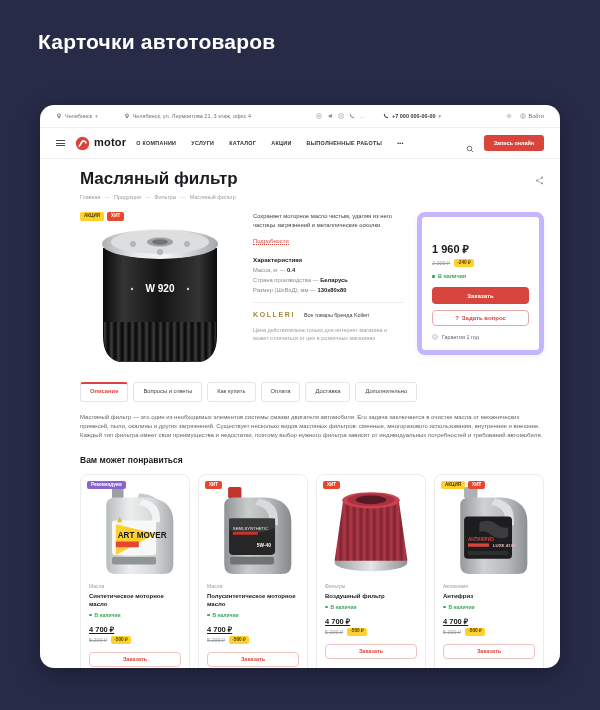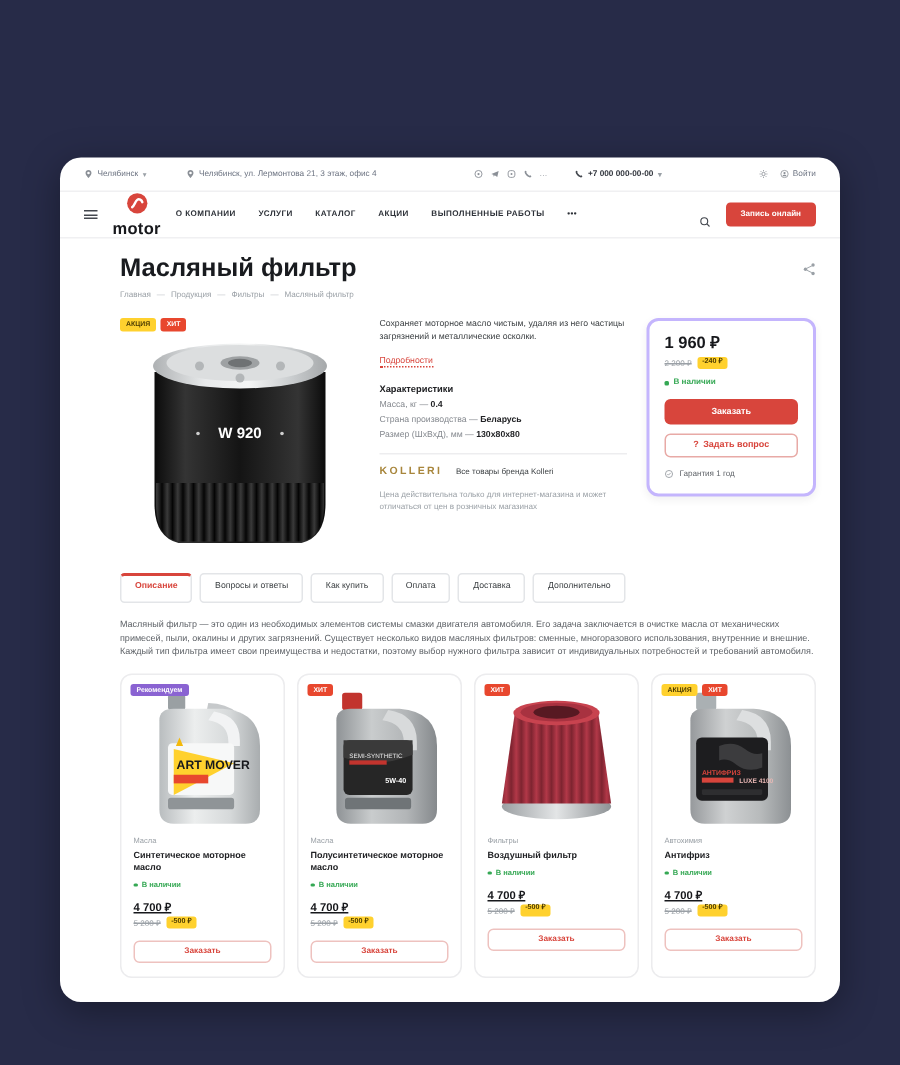--- a/index.html
+++ b/index.html
@@ -17,21 +17,21 @@
   .topbar .socials { margin-left:auto; display:flex; align-items:center; gap:5px; color:#8b9097; }
   .topbar .phone-grp { margin-left:18px; font-weight:bold; color:#30343c; }
   .topbar .right { margin-left:auto; display:flex; align-items:center; gap:8px; }
   .micro-ic { width:6px; height:6px; display:inline-block; }
   .micro-ic svg { width:100%; height:100%; display:block; }
 
   
   .header { height:31px; display:flex; align-items:center; padding:0 16px; border-bottom:1px solid #f0f0f2; }
   .burger { width:9px; display:flex; flex-direction:column; gap:1.5px; margin-right:10px; cursor:pointer; }
   .burger i { display:block; height:1px; background:#43474e; }
-  .logo { display:flex; align-items:center; gap:4px; margin-right:10px;flex-direction:column; }
+  .logo { display:flex; gap:4px; margin-right:10px; }
   .logo-badge { width:15px; height:15px; }
   .logo-text { font-size:11px; font-weight:bold; color:#17181c; letter-spacing:.2px; }
   .nav { display:flex; align-items:center; gap:15px; }
   .nav-item { font-size:5.4px; font-weight:bold; color:#2d3138; letter-spacing:.3px; cursor:pointer; }
   .hdr-right { margin-left:auto; display:flex; align-items:center; gap:10px; }
   .search-ic { width:8px; height:8px; }
   .cta-btn { background:#d8453c; color:#fff; font-size:5.4px; font-weight:bold; border:none; border-radius:3px; padding:5px 10px; cursor:pointer; }
 
   
   .content { padding:10px 16px 0; position:relative;margin-left:24px; }
@@ -55,21 +55,21 @@
   .details-link { display:inline-block; font-size:5.8px; color:#d8453c; border-bottom:1px dotted #d8453c; margin-top:4px; cursor:pointer; }
   .specs-title { font-size:6.2px; font-weight:bold; color:#202124; margin-top:9px; }
   .spec-row { font-size:5.8px; color:#85898f; margin-top:4px; }
   .spec-row b { color:#202124; font-weight:bold; }
   .info hr { border:none; border-top:1px solid #ededef; margin:9px 0 8px; }
   .brand-row { display:flex; align-items:baseline; gap:9px; }
   .brand-name { font-size:7px; font-weight:bold; letter-spacing:1.6px; color:#a8863c; cursor:pointer; }
   .brand-link { font-size:5.4px; color:#3c4043; cursor:pointer; }
   .disclaimer { font-size:5.4px; line-height:1.45; color:#9aa0a6; margin-top:9px; }
 
-  .buybox { width:113px; flex:none; align-self:flex-start; background:#fff; border:2px solid #c4b5fd; border-radius:8px; box-shadow:0 2px 6px rgba(20,20,40,.06); padding:6px 10px 10px; }
+  .buybox { width:127px; flex:none; align-self:flex-start; background:#fff; border:5px solid #c4b5fd; border-radius:8px; box-shadow:0 2px 6px rgba(20,20,40,.06); padding:24px 10px 10px; }
   .price { font-size:11px; font-weight:bold; color:#17181c; }
   .oldprice-row { display:flex; align-items:center; gap:4px; margin-top:3px; }
   .old-price { font-size:5.4px; color:#9aa0a6; text-decoration:line-through; }
   .discount { background:#ffd12e; color:#4c3b00; font-size:4.8px; font-weight:bold; padding:1.5px 3px; border-radius:2px; line-height:1; }
   .stock { display:flex; align-items:center; gap:3px; font-size:5.4px; color:#35a854; font-weight:bold; margin-top:6px; }
   .stock i { width:3px; height:3px; background:#35a854; border-radius:1px; }
   .btn-order { display:block; width:100%; height:17px; background:#d8453c; color:#fff; border:none; border-radius:4px; font-size:6px; font-weight:bold; margin-top:8px; cursor:pointer; }
   .btn-question { display:flex; align-items:center; justify-content:center; gap:3px; width:100%; height:16px; background:#fff; color:#d8453c; border:1px solid #e8aaa6; border-radius:4px; font-size:6px; font-weight:bold; margin-top:6px; cursor:pointer; }
   .warranty { display:flex; align-items:center; gap:4px; font-size:5.4px; color:#5f6368; margin-top:8px; }
 
@@ -92,20 +92,21 @@
   .card-stock { display:flex; align-items:center; gap:3px; font-size:5px; color:#35a854; font-weight:bold; margin-top:4px; }
   .card-stock i { width:2.5px; height:2.5px; background:#35a854; border-radius:1px; }
   .card-price { font-size:7.5px; font-weight:bold; color:#17181c; margin-top:6px;text-decoration:underline; }
   .card-old-row { display:flex; align-items:center; gap:4px; margin-top:2px; }
   .btn-card { display:block; width:100%; height:15px; background:#fff; color:#d8453c; border:1px solid #eec2bf; border-radius:4px; font-size:5.5px; font-weight:bold; margin-top:8px; cursor:pointer; }
 </style>
 </head>
 <body>
 
 <div class="screen">
+  <div class="page-title">Карточки автотоваров</div>
 
   <div class="mockup">
 
     <div class="topbar">
       <div class="grp">
         <span class="micro-ic">
             <svg viewBox="0 0 16 16">
               <path d="M8 1C5 1 2.7 3.3 2.7 6.1 2.7 9.8 8 15 8 15s5.3-5.2 5.3-8.9C13.3 3.3 11 1 8 1zm0 7.4a2.3 2.3 0 110-4.6 2.3 2.3 0 010 4.6z" fill="#8b9097"></path>
             </svg>
           </span>
@@ -325,20 +326,21 @@
         <span class="tab active">Описание</span>
         <span class="tab">Вопросы и ответы</span>
         <span class="tab">Как купить</span>
         <span class="tab">Оплата</span>
         <span class="tab">Доставка</span>
         <span class="tab">Дополнительно</span>
       </div>
 
       <div class="description">Масляный фильтр — это один из необходимых элементов системы смазки двигателя автомобиля. Его задача заключается в очистке масла от механических примесей, пыли, окалины и других загрязнений. Существует несколько видов масляных фильтров: сменные, многоразового использования, внутренние и внешние. Каждый тип фильтра имеет свои преимущества и недостатки, поэтому выбор нужного фильтра зависит от индивидуальных потребностей и требований автомобиля.</div>
 
+      <div class="related-title">Вам может понравиться</div>
 
       <div class="cards">
 
         <div class="card">
           <div class="card-badges">
               <span class="badge badge--rec">Рекомендуем</span>
             </div>
           <div class="card-img">
             <svg width="78" height="92" viewBox="0 0 80 96">
               <defs>

